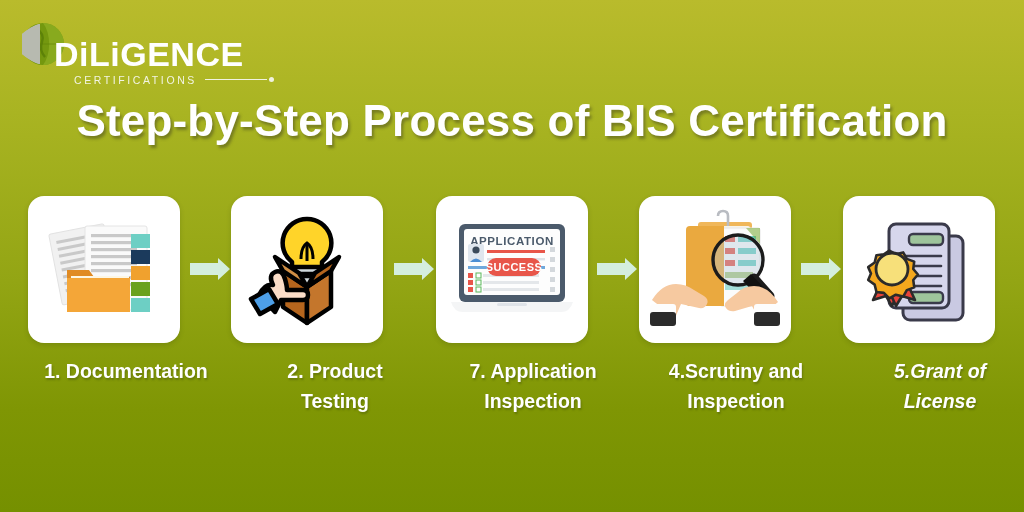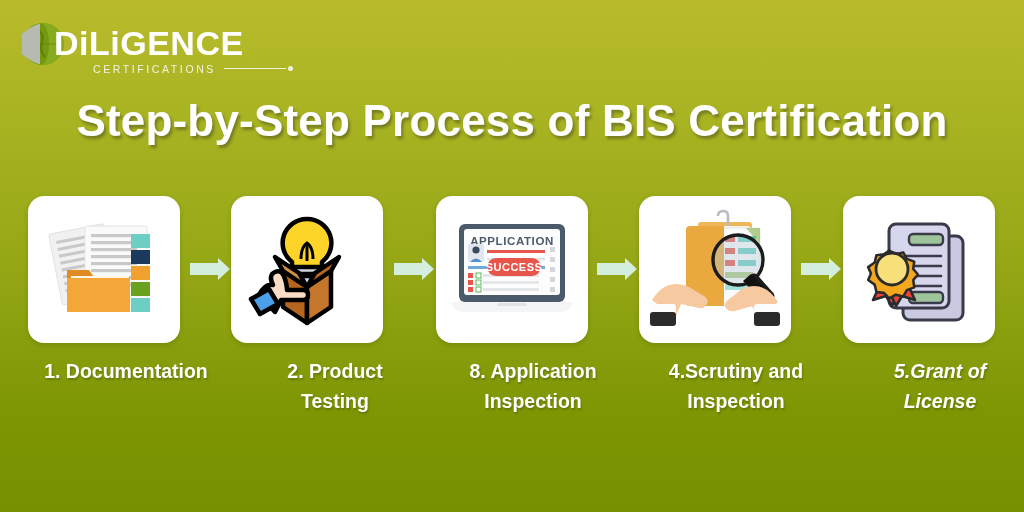--- a/index.html
+++ b/index.html
@@ -6,28 +6,28 @@
   html,body { width:1024px; height:512px; }
   body {
     font-family:"Liberation Sans", sans-serif;
     background:linear-gradient(180deg,#b9bb2c 0%,#a9b422 22%,#93a514 55%,#7f9604 80%,#759000 100%);
     position:relative; overflow:hidden;
   }
 
   
   .logo { position:absolute; left:10px; top:12px; width:220px; height:62px; }
   .logo-globe { position:absolute; left:6px; top:6px; width:52px; height:52px; }
-  .logo-wordmark { position:absolute; left:44px; top:12px; }
+  .logo-wordmark { position:absolute; left:44px; top:23px; }
   .logo-word {
     font-size:34px; font-weight:700; color:#ffffff; letter-spacing:.5px;
     line-height:38px; white-space:nowrap;
   }
   .logo-sub {
     font-size:10.5px; letter-spacing:2.6px; color:#f2f4e3;
-    margin-left:39px; margin-top:1px; white-space:nowrap;
+    margin-left:20px; margin-top:1px; white-space:nowrap;
   }
   .logo-subrow { display:flex; align-items:center; }
   .logo-rule { height:1px; width:62px; background:#f0f2e0; margin-left:8px; }
   .logo-dot { width:5px; height:5px; border-radius:50%; background:#f0f2e0; margin-left:2px; }
 
   
   .title {
     position:absolute; left:0; right:0; top:96px; text-align:center;
     font-size:44px; font-weight:700; color:#ffffff; letter-spacing:.2px;
     text-shadow:2px 3px 3px rgba(60,60,30,.45);
@@ -290,21 +290,21 @@
 
 <div class="captions">
   <div class="caption" style="left:0px;">
     <span>1. Documentation</span>
   </div>
   <div class="caption" style="left:209px;">
     <div>2. Product</div>
     <div>Testing</div>
   </div>
   <div class="caption" style="left:407px;">
-    <div>8. Application</div>
+    <div>7. Application</div>
     <div>Inspection</div>
   </div>
   <div class="caption" style="left:610px;">
     <div>4.Scrutiny and</div>
     <div>Inspection</div>
   </div>
   <div class="caption" style="left:814px;font-style:italic;">
     <div>5.Grant of</div>
     <div>License</div>
   </div>

